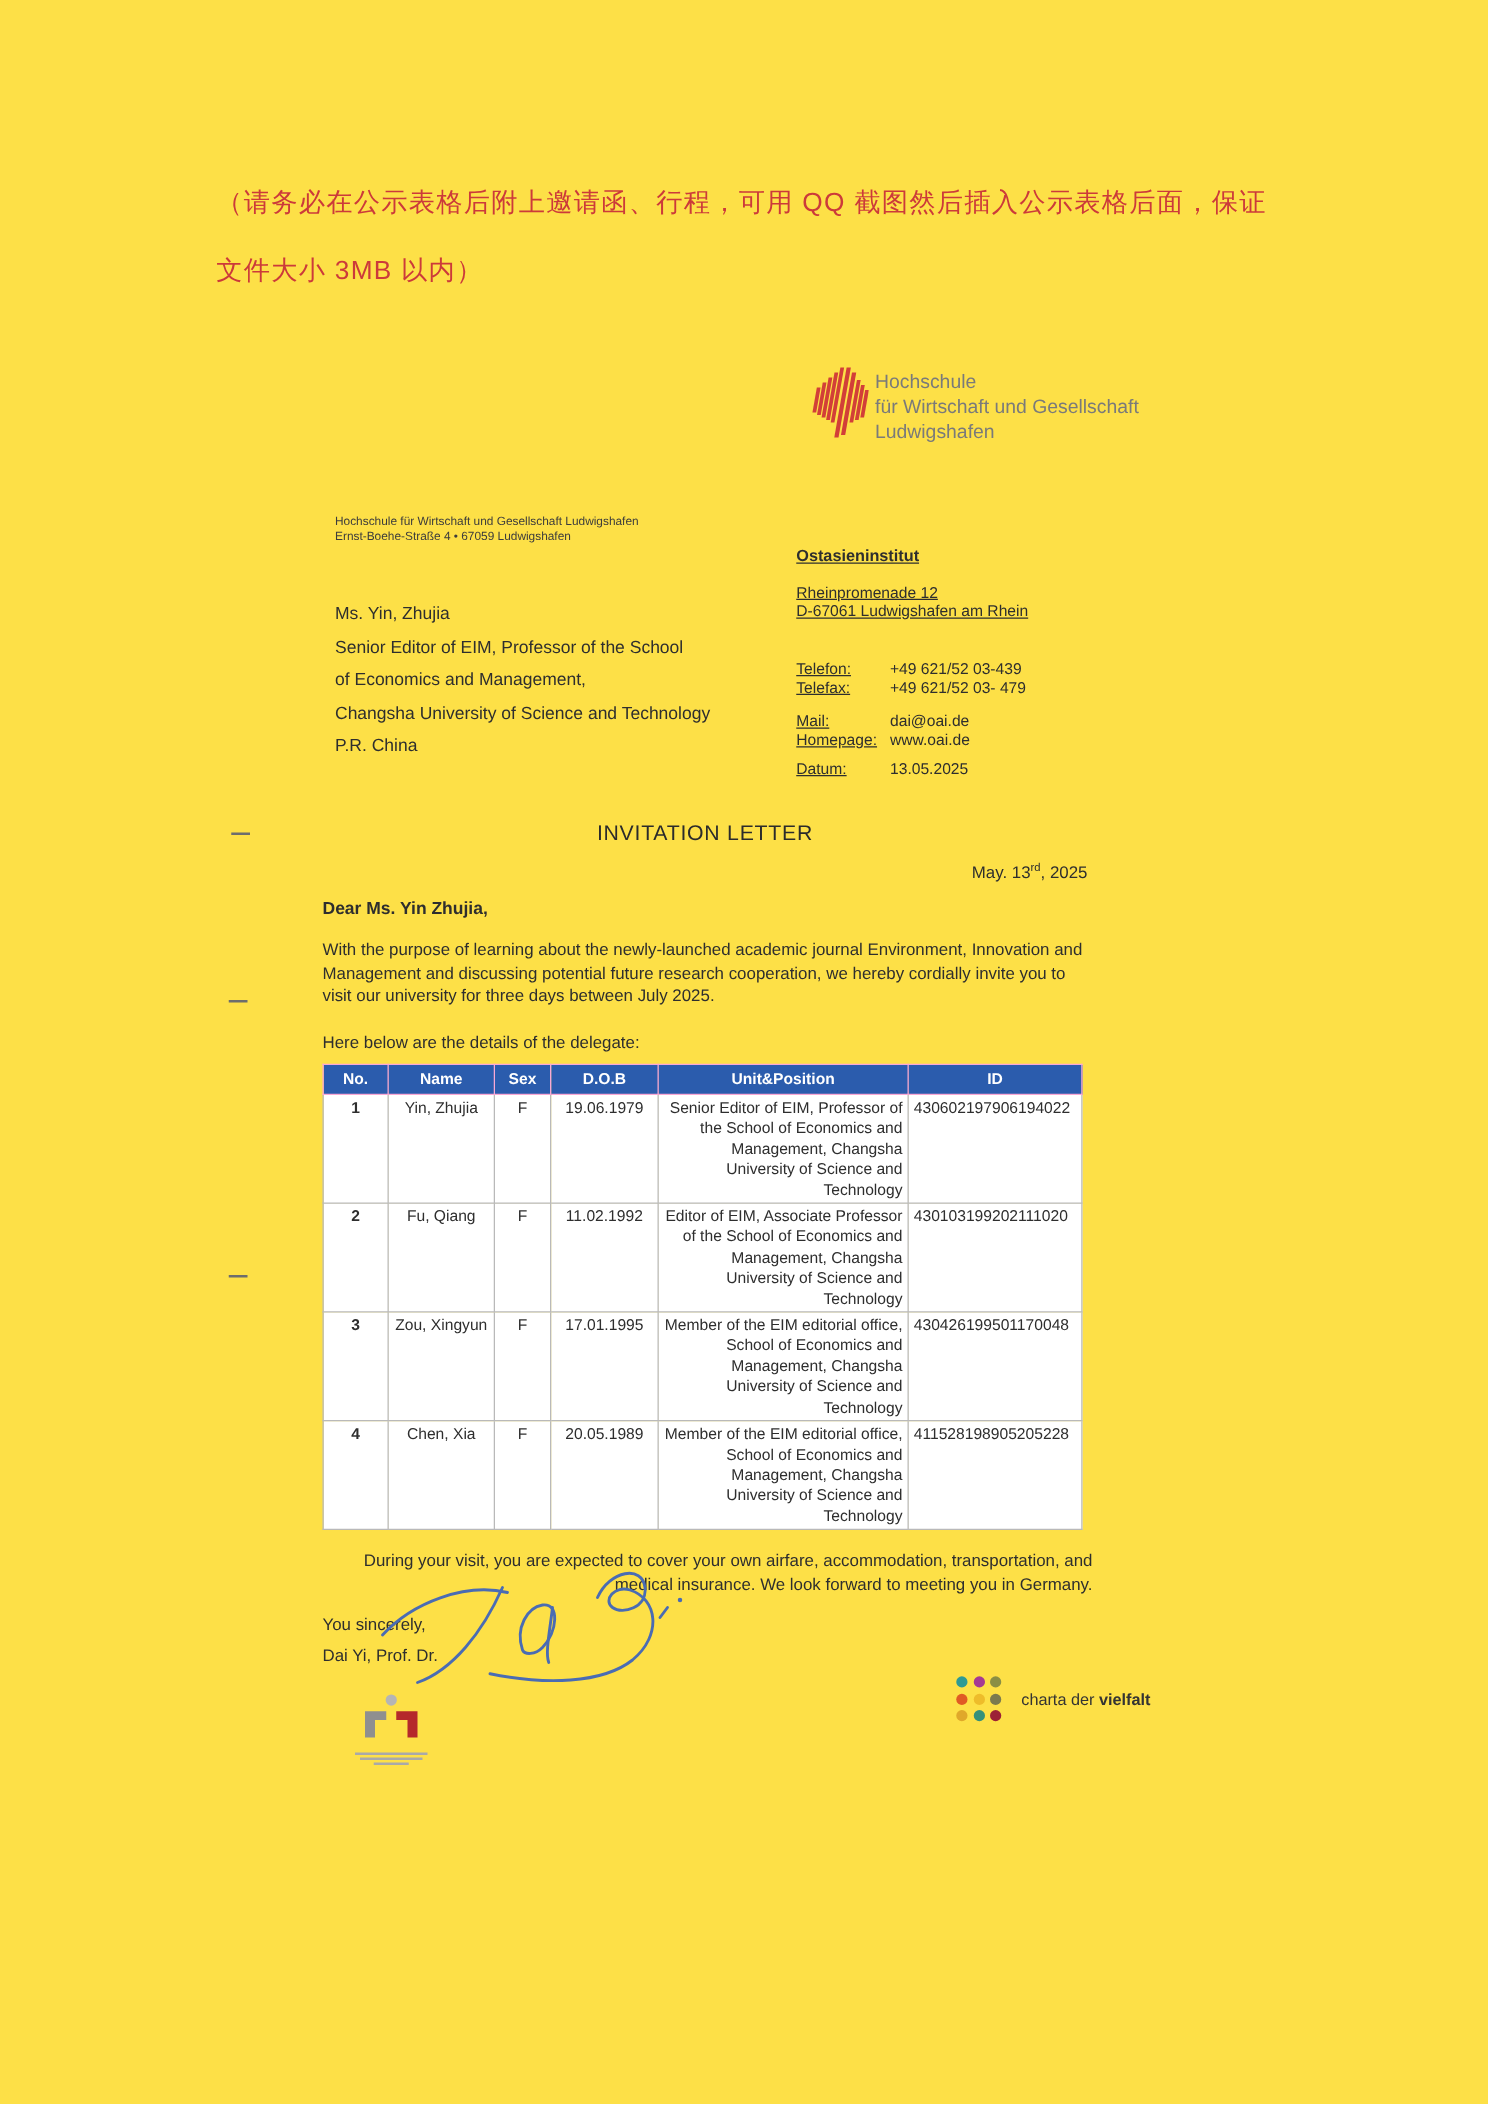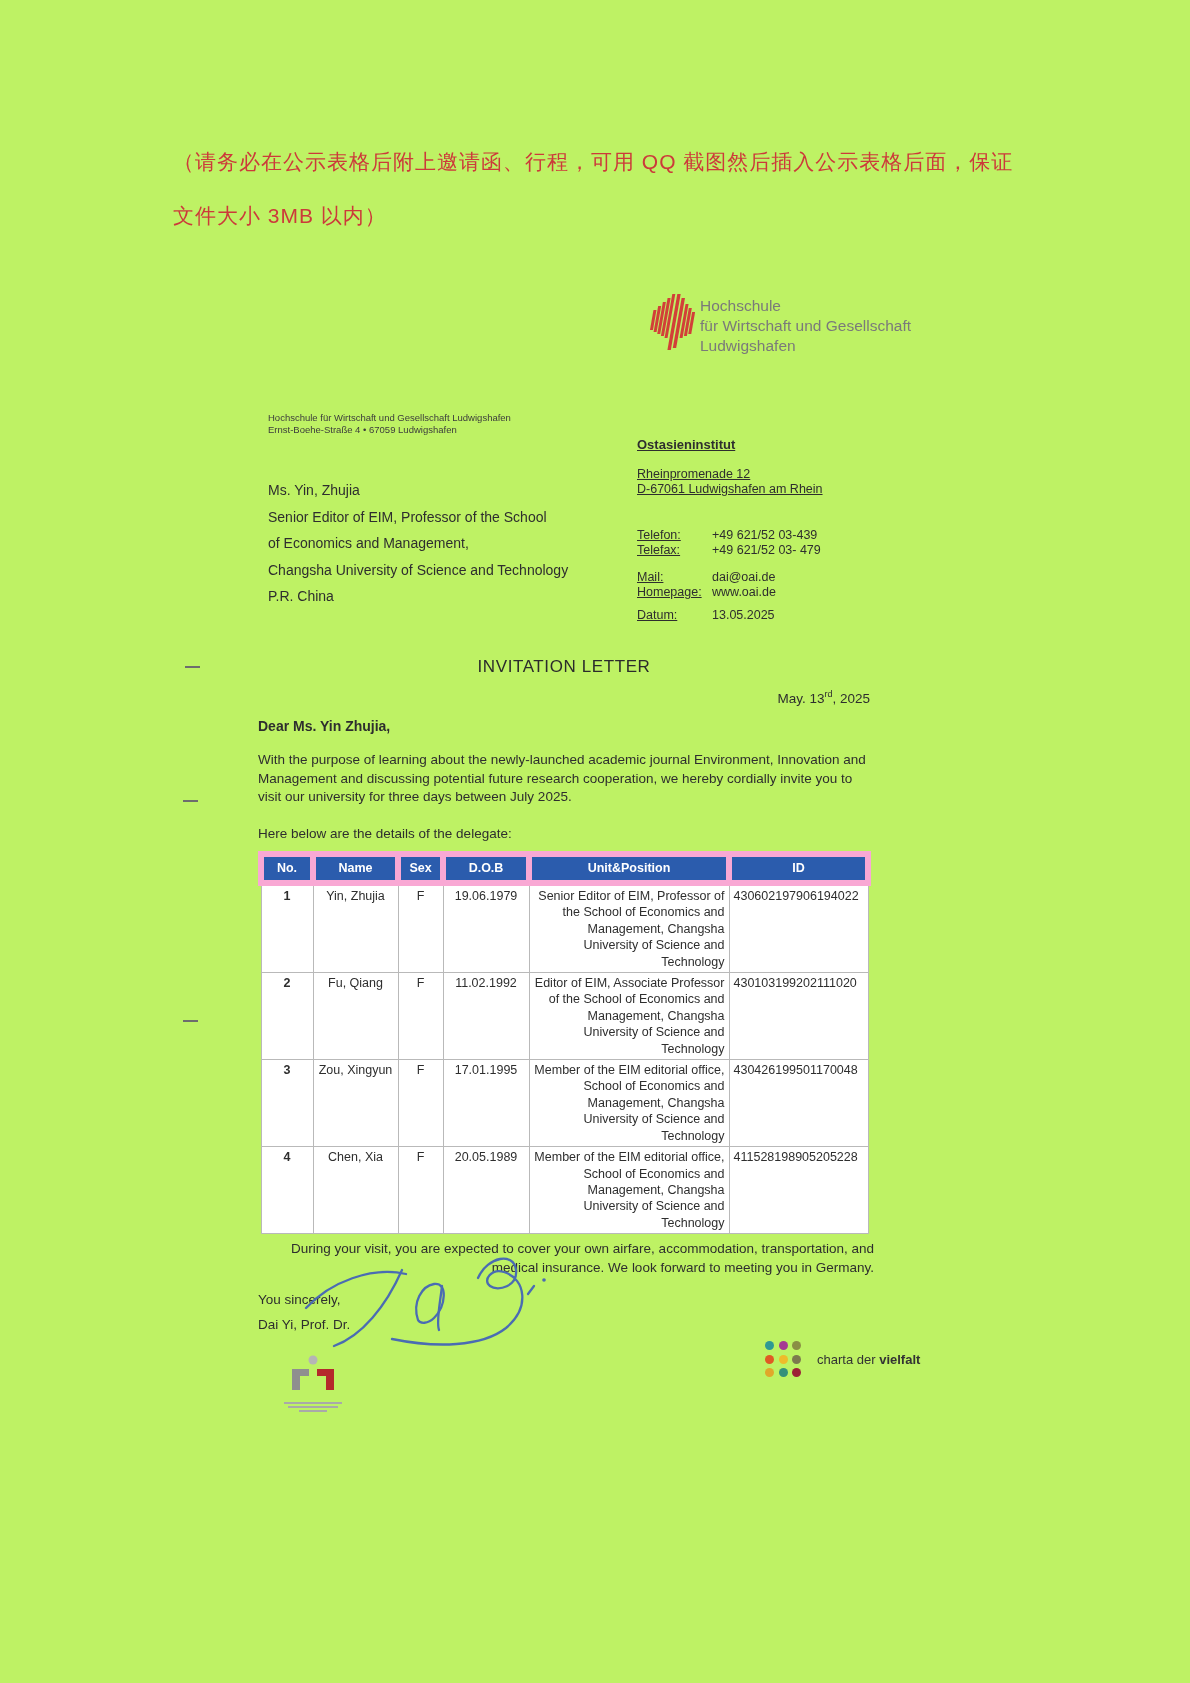--- a/index.html
+++ b/index.html
@@ -1,17 +1,17 @@
 <!DOCTYPE html>
 <html><head>
 <meta charset="utf-8">
 <style>
   html,body{margin:0;padding:0;background:#ffffff;}
   .page{
-    position:relative;width:1190px;height:1683px;margin:0 auto;background:#bef264;
+    position:relative;width:1190px;height:1683px;margin:0 auto;background:#fde047;
     font-family:"Liberation Sans", sans-serif;color:#2e2e2e;overflow:hidden;
   }
   .abs{position:absolute;}
 
   
   .cn-note{color:#cc3a3a;font-size:21px;letter-spacing:1px;white-space:nowrap;}
 
   
   .brand-text{color:#7a7a7a;font-size:15.5px;line-height:20px;}
 
@@ -29,21 +29,21 @@
 
   .title{font-size:17px;letter-spacing:0.6px;color:#2b2b2b;text-align:center;}
   .date-line{font-size:13.5px;text-align:right;}
   .salutation{font-size:14px;font-weight:bold;}
   .para{font-size:13.5px;line-height:18.5px;color:#2e2e2e;}
 
   
   table.delegates{border-collapse:collapse;table-layout:fixed;width:607px;font-size:12.5px;line-height:16.4px;}
   table.delegates th{
     background:#2b5cad;color:#ffffff;font-weight:bold;height:23px;padding:0 2px;
-    border:6px solid #f9a8d4;text-align:center;vertical-align:middle;font-size:12.5px;
+    border:1px solid #f9a8d4;text-align:center;vertical-align:middle;font-size:12.5px;
   }
   table.delegates td{
     border:1px solid #b9b9b9;vertical-align:top;padding:2px 4px;background:#ffffff;
   }
   td.c{text-align:center;}
   td.no-cell{font-weight:bold;text-align:center;}
   td.unit-cell{padding-left:6px;padding-right:4px;text-align:right;}
   td.id-cell{padding-left:6px;text-align:left;}
 
   

